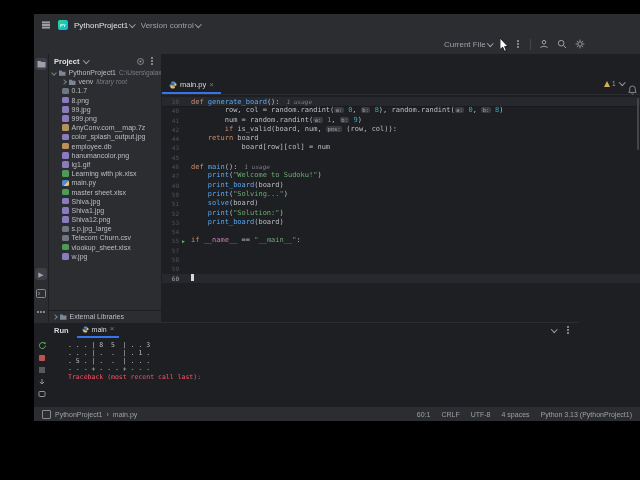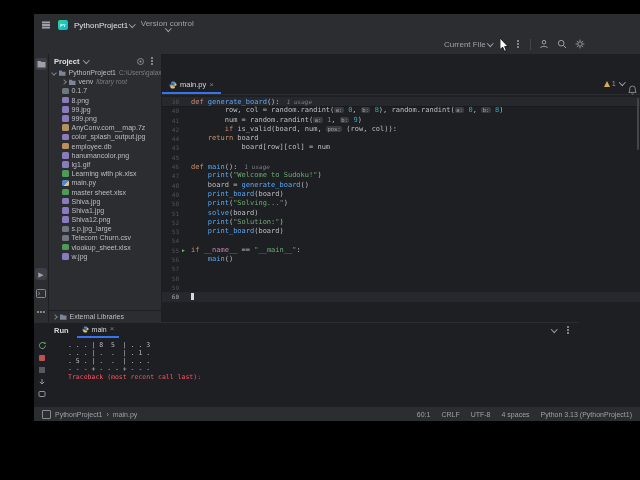--- a/index.html
+++ b/index.html
@@ -113,21 +113,21 @@
 <div id="window">
 
   <div class="titlebar">
     <div class="tb-row1">
       <span class="hamburger"></span>
       <span class="py-badge">PY</span>
       <span style="display:inline-flex;align-items:center;">
         <span class="tb-text">PythonProject1</span>
           <span class="chev"></span>
       </span>
-      <span style="display:inline-flex;align-items:center;flex-direction:column;">
+      <span style="display:inline-flex;align-items:center;">
         <span class="tb-dim">Version control</span>
           <span class="chev"></span>
       </span>
     </div>
     <div class="tb-row2">
       <span style="display:inline-flex;align-items:center;">
         <span class="tb-dim">Current File</span>
           <span class="chev"></span>
       </span>
       <span class="play-tri"></span>
@@ -298,29 +298,27 @@
       <div class="code">
           <div class="code-line sticky"><span class="lnum">38</span><span class="lmark"></span><span class="ltext"><span class="tok-k">def </span><span class="tok-f">generate_board</span><span class="tok-p">():</span><span class="tok-u">  1 usage</span></span></div>
           <div class="code-line"><span class="lnum">40</span><span class="lmark"></span><span class="ltext"><span class="tok-p">        row, col = random.randint(</span><span class="tok-h">a:</span><span class="tok-p"> </span><span class="tok-num">0</span><span class="tok-p">, </span><span class="tok-h">b:</span><span class="tok-p"> </span><span class="tok-num">8</span><span class="tok-p">), random.randint(</span><span class="tok-h">a:</span><span class="tok-p"> </span><span class="tok-num">0</span><span class="tok-p">, </span><span class="tok-h">b:</span><span class="tok-p"> </span><span class="tok-num">8</span><span class="tok-p">)</span></span></div>
           <div class="code-line"><span class="lnum">41</span><span class="lmark"></span><span class="ltext"><span class="tok-p">        num = random.randint(</span><span class="tok-h">a:</span><span class="tok-p"> </span><span class="tok-num">1</span><span class="tok-p">, </span><span class="tok-h">b:</span><span class="tok-p"> </span><span class="tok-num">9</span><span class="tok-p">)</span></span></div>
           <div class="code-line"><span class="lnum">42</span><span class="lmark"></span><span class="ltext"><span class="tok-p">        </span><span class="tok-k">if </span><span class="tok-p">is_valid(board, num, </span><span class="tok-h">pos:</span><span class="tok-p"> (row, col)):</span></span></div>
           <div class="code-line"><span class="lnum">44</span><span class="lmark"></span><span class="ltext"><span class="tok-p">    </span><span class="tok-k">return</span><span class="tok-p"> board</span></span></div>
           <div class="code-line"><span class="lnum">43</span><span class="lmark"></span><span class="ltext"><span class="tok-p">            board[row][col] = num</span></span></div>
           <div class="code-line"><span class="lnum">45</span><span class="lmark"></span><span class="ltext"></span></div>
           <div class="code-line"><span class="lnum">46</span><span class="lmark"></span><span class="ltext"><span class="tok-k">def </span><span class="tok-f">main</span><span class="tok-p">():</span><span class="tok-u">  1 usage</span></span></div>
           <div class="code-line"><span class="lnum">47</span><span class="lmark"></span><span class="ltext"><span class="tok-p">    </span><span class="tok-f">print</span><span class="tok-p">(</span><span class="tok-s">"Welcome to Sudoku!"</span><span class="tok-p">)</span></span></div>
-          <div class="code-line"><span class="lnum">48</span><span class="lmark"></span><span class="ltext"><span class="tok-p">    board = </span><span class="tok-f">generate_board</span><span class="tok-p">()</span></span></div>
           <div class="code-line"><span class="lnum">49</span><span class="lmark"></span><span class="ltext"><span class="tok-p">    </span><span class="tok-f">print_board</span><span class="tok-p">(board)</span></span></div>
           <div class="code-line"><span class="lnum">50</span><span class="lmark"></span><span class="ltext"><span class="tok-p">    </span><span class="tok-f">print</span><span class="tok-p">(</span><span class="tok-s">"Solving..."</span><span class="tok-p">)</span></span></div>
           <div class="code-line"><span class="lnum">51</span><span class="lmark"></span><span class="ltext"><span class="tok-p">    </span><span class="tok-f">solve</span><span class="tok-p">(board)</span></span></div>
           <div class="code-line"><span class="lnum">52</span><span class="lmark"></span><span class="ltext"><span class="tok-p">    </span><span class="tok-f">print</span><span class="tok-p">(</span><span class="tok-s">"Solution:"</span><span class="tok-p">)</span></span></div>
           <div class="code-line"><span class="lnum">53</span><span class="lmark"></span><span class="ltext"><span class="tok-p">    </span><span class="tok-f">print_board</span><span class="tok-p">(board)</span></span></div>
           <div class="code-line"><span class="lnum">54</span><span class="lmark"></span><span class="ltext"></span></div>
           <div class="code-line"><span class="lnum">55</span><span class="lmark">▶</span><span class="ltext"><span class="tok-k">if </span><span class="tok-d">__name__</span><span class="tok-p"> == </span><span class="tok-s">"__main__"</span><span class="tok-p">:</span></span></div>
-          <div class="code-line"><span class="lnum">56</span><span class="lmark"></span><span class="ltext"><span class="tok-p">    </span><span class="tok-f">main</span><span class="tok-p">()</span></span></div>
           <div class="code-line"><span class="lnum">57</span><span class="lmark"></span><span class="ltext"></span></div>
           <div class="code-line"><span class="lnum">58</span><span class="lmark"></span><span class="ltext"></span></div>
           <div class="code-line"><span class="lnum">59</span><span class="lmark"></span><span class="ltext"></span></div>
           <div class="code-line caret-line"><span class="lnum">60</span><span class="lmark"></span><span class="ltext"><span class="caret"></span></span></div>
         </div>
       <div class="inspect">
         <span class="warn-tri"></span>
         <span class="inspect-count">1</span>
         <span class="chev"></span>
       </div>

